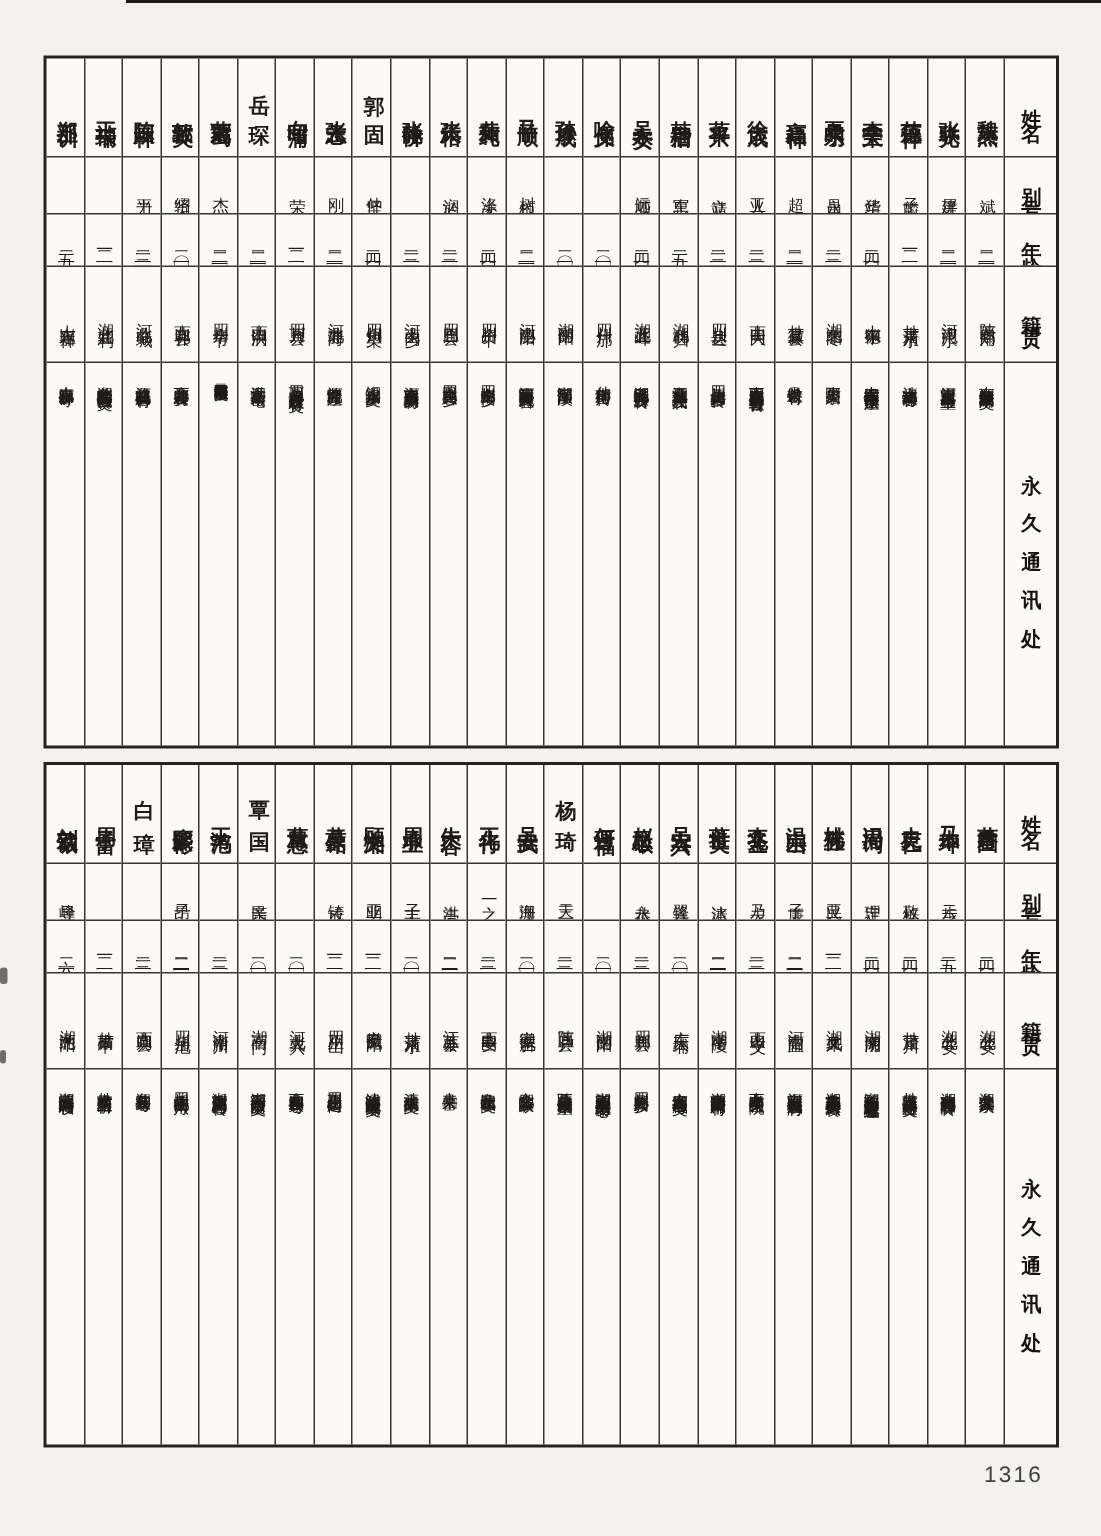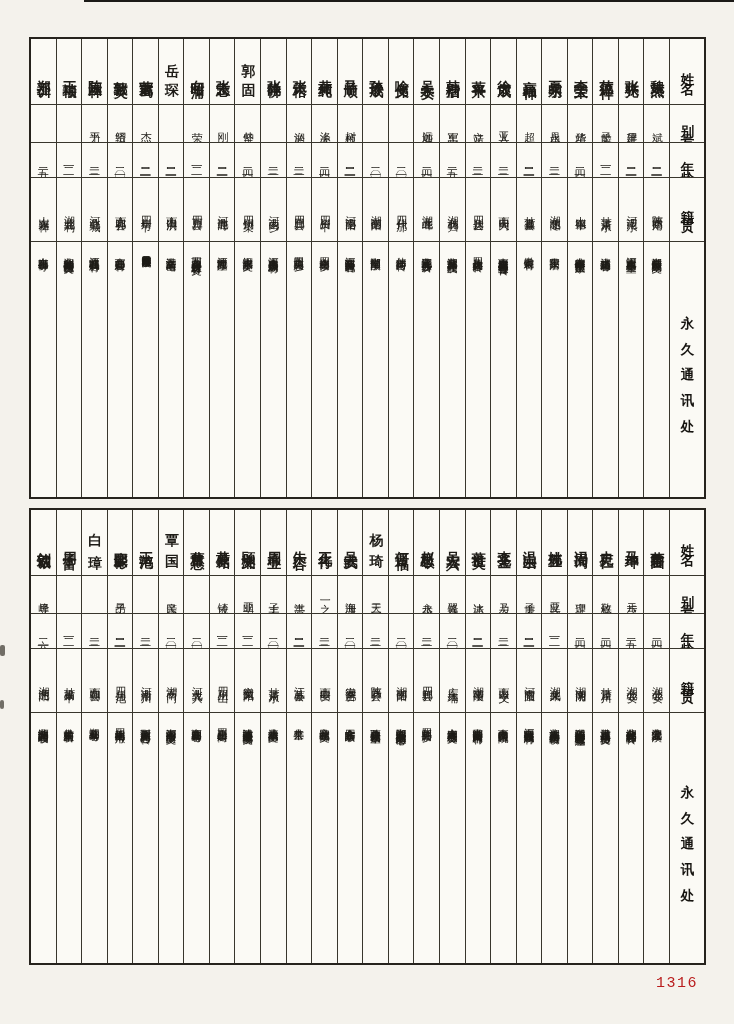--- a/index.html
+++ b/index.html
@@ -55,22 +55,22 @@
   .cell-alias .vtext{font-size:11px;letter-spacing:1px;}
   .cell-age .vtext{font-size:11.5px;letter-spacing:1px;}
   .cell-native .vtext{font-size:11px;letter-spacing:1.5px;}
   .cell-address .vtext{font-size:10.5px;letter-spacing:0.5px;}
   .cell-address .vtext.long{font-size:9.5px;letter-spacing:0;}
   .header-col .vtext{font-weight:bold;color:#15130f;}
   .hdr-pair .vtext{font-size:13.5px;letter-spacing:0.75em;}
   .hdr-addr .vtext{font-size:13.5px;letter-spacing:1.9em;}
   .page-number{
     position:absolute;left:656px;top:975px;
-    font-size:15px;letter-spacing:1.5px;color:#b91c1c;
-    font-family:Liberation Mono, monospace;
+    font-size:15px;letter-spacing:1.5px;color:#404040;
+    font-family:Liberation Sans, sans-serif;
     text-align:center;
   }
 </style>
 </head>
 <body>
 
 <div class="page">
   <div class="scan-line-top"></div>
   <div class="scan-smudge" style="left:0;top:645px;width:5px;height:11px;"></div>
   <div class="scan-smudge" style="left:0;top:700px;width:4px;height:9px;"></div>

